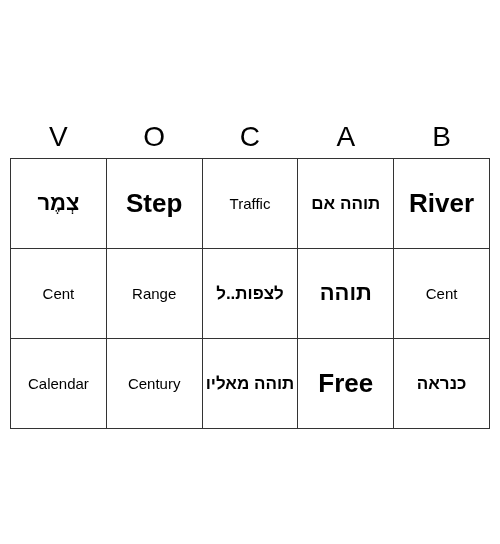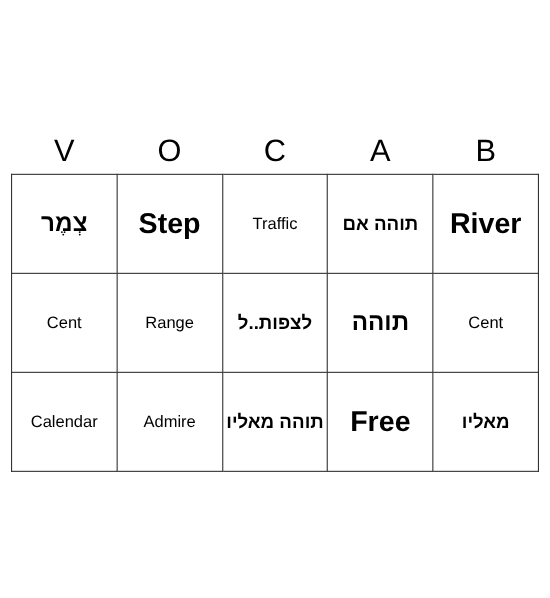--- a/index.html
+++ b/index.html
@@ -92,19 +92,19 @@
       </tr>
       <tr>
         <td><span class="cell-text">Cent</span></td>
         <td><span class="cell-text">Range</span></td>
         <td><span class="cell-text hebrew-small">לצפות..ל</span></td>
         <td><span class="cell-text hebrew">תוהה</span></td>
         <td><span class="cell-text">Cent</span></td>
       </tr>
       <tr>
         <td><span class="cell-text">Calendar</span></td>
-        <td><span class="cell-text">Admire</span></td>
+        <td><span class="cell-text">Century</span></td>
         <td><span class="cell-text hebrew-small">תוהה מאליו</span></td>
         <td><span class="cell-text xlarge">Free</span></td>
-        <td><span class="cell-text hebrew-small">מאליו</span></td>
+        <td><span class="cell-text hebrew-small">כנראה</span></td>
       </tr>
     </tbody>
 </table>
 
 </body></html>

